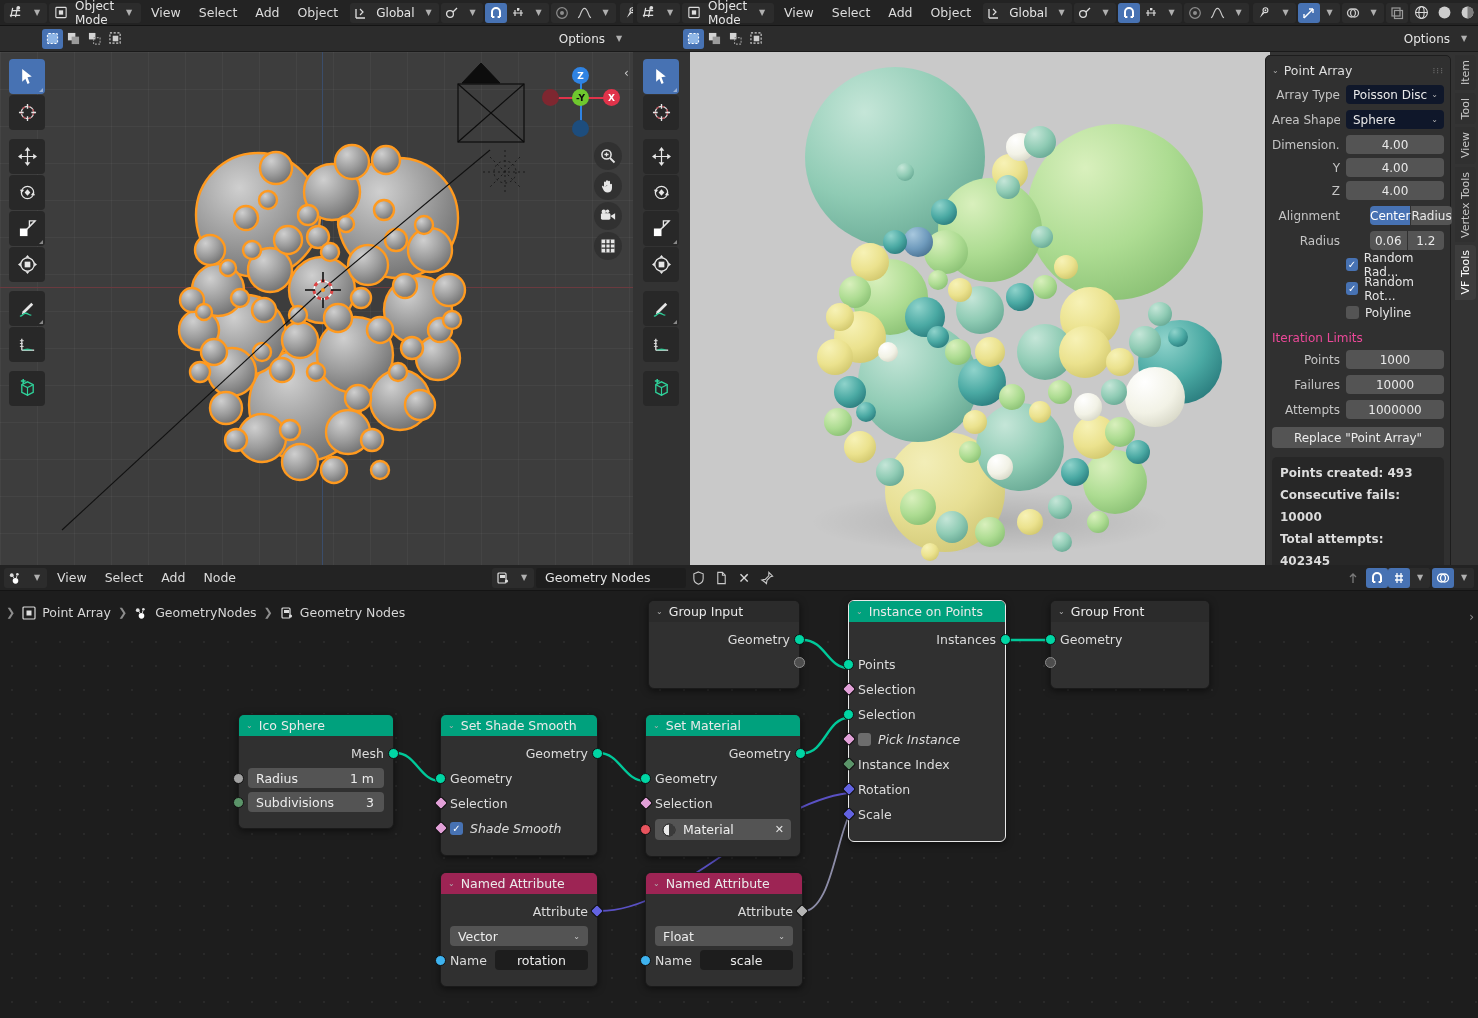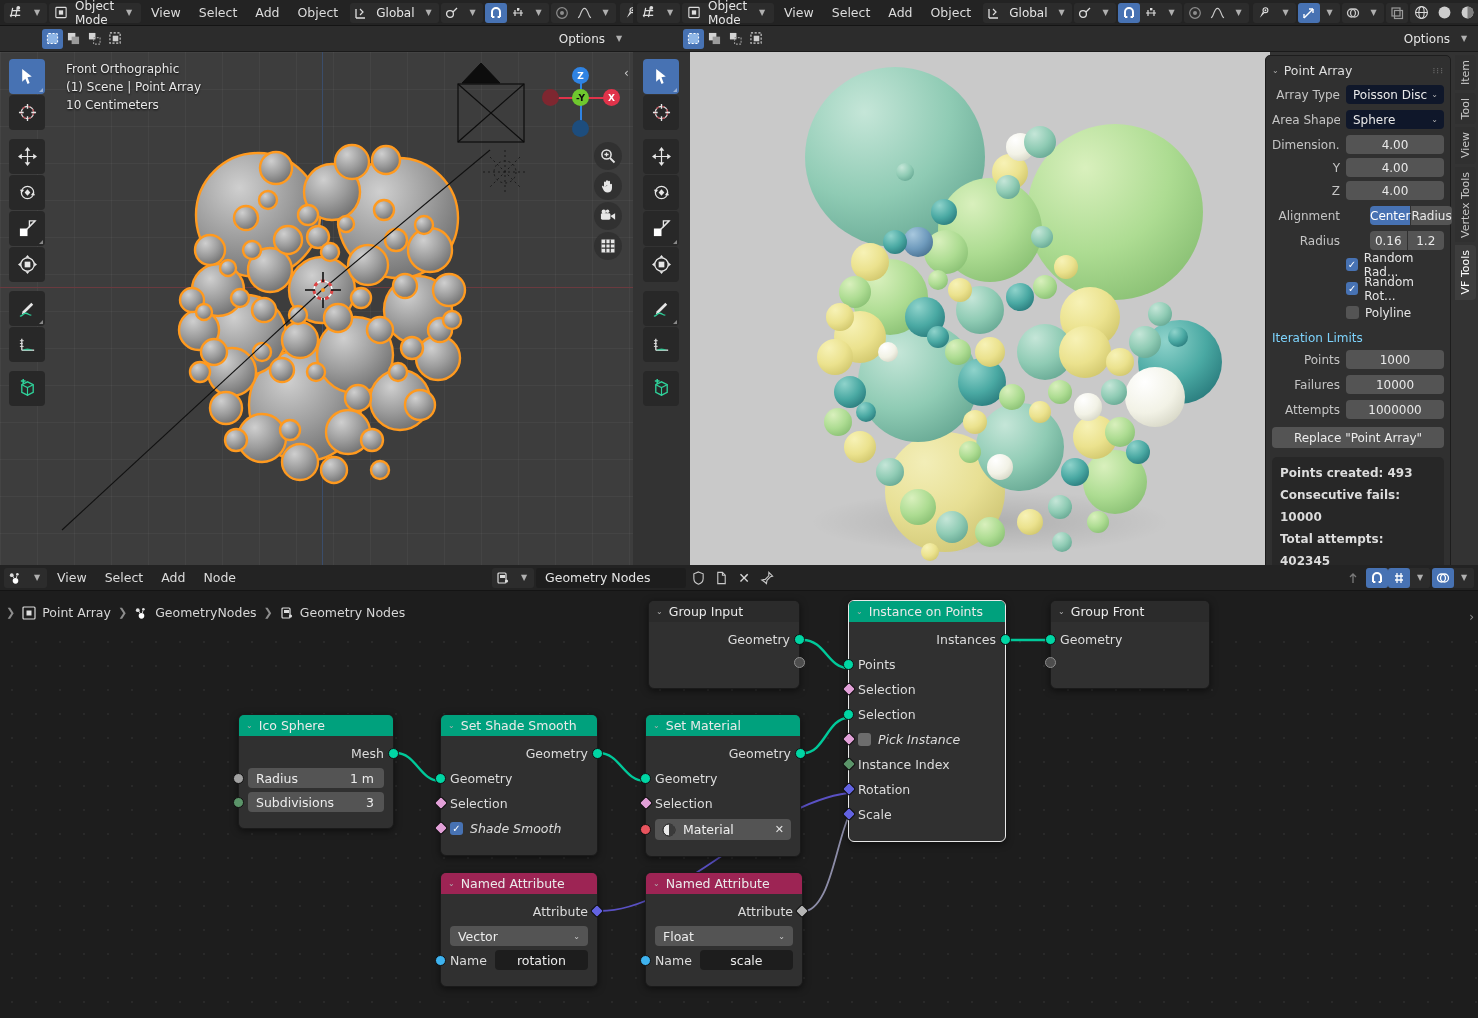--- a/index.html
+++ b/index.html
@@ -101,21 +101,21 @@
   .pseg > div { flex:1; height:19px; display:flex;align-items:center;justify-content:center;
     background:#545454; font-size:12px; color:#e9e9e9; }
   .pseg > div:first-child { border-radius:4px 0 0 4px; }
   .pseg > div:last-child { border-radius:0 4px 4px 0; }
   .pseg > div.on { background:#4772b3; color:#fff; }
   .pcheckrow { display:flex; align-items:center; height:21px; margin-top:3px; padding-left:74px; gap:6px; }
   .cbox { width:13px;height:13px;border-radius:3px;background:#545454;
     display:flex;align-items:center;justify-content:center; }
   .cbox.on { background:#4772b3; }
   .cbox .tick { color:#fff; font-size:10px; line-height:10px; }
-  .psection { font-size:12px; color:#7dd3fc; margin-top:8px; }
+  .psection { font-size:12px; color:#ec4899; margin-top:8px; }
   .pbutton { height:21px;background:#545454;border-radius:4px;margin-top:7px;
     display:flex;align-items:center;justify-content:center;font-size:12px;color:#ececec; }
   .pinfo { background:#272727;border-radius:5px;margin-top:9px;padding:5px 8px;font-weight:bold; }
   .pinfo div { font-size:12px; color:#dcdcdc; line-height:22px; }
 
   
   .vtabs { position:absolute; width:21px; display:flex; flex-direction:column; gap:3px; }
   .vtab { background:#303030; border-radius:0 4px 4px 0; width:21px;
     display:flex; align-items:center; justify-content:center; color:#c8c8c8; font-size:11px; }
   .vtab span { writing-mode: vertical-rl; transform: rotate(180deg); white-space:nowrap; padding:5px 0; }
@@ -406,25 +406,20 @@
         </div>
       </div>
       <div class="grp" style="margin-left:auto;background:transparent;">
         <div class="seg">Options</div>
         <div class="seg">
             <span class="chev">▼</span>
           </div>
       </div>
     </div>
 
-    <div class="vp-text" style="left:66px; top:60px;">
-      <div>Front Orthographic</div>
-      <div>(1) Scene | Point Array</div>
-      <div>10 Centimeters</div>
-    </div>
 
     <div class="toolcol" style="left:9px;top:59px;">
       <div class="toolbtn active">
         <svg width="17" height="17" viewBox="0 0 16 16">
             <path d="M3 1l9 7-4 .6L10 14 8 15 6 10 3 13z" fill="#fff"></path>
           </svg>
         <div class="corner"></div>
       </div>
       <div class="toolbtn">
         <svg width="19" height="19" viewBox="0 0 20 20">
@@ -969,21 +964,21 @@
       <div class="prow">
         <div class="plabel">Alignment</div>
         <div class="pseg">
           <div class="on">Center</div>
           <div>Radius</div>
         </div>
       </div>
       <div class="prow">
         <div class="plabel">Radius</div>
         <div class="pseg">
-          <div>0.16</div>
+          <div>0.06</div>
           <div>1.2</div>
         </div>
       </div>
 
       <div class="pcheckrow">
         <div class="cbox on">
             <span class="tick">✓</span>
           </div>
         <span>Random Rad...</span>
       </div>

